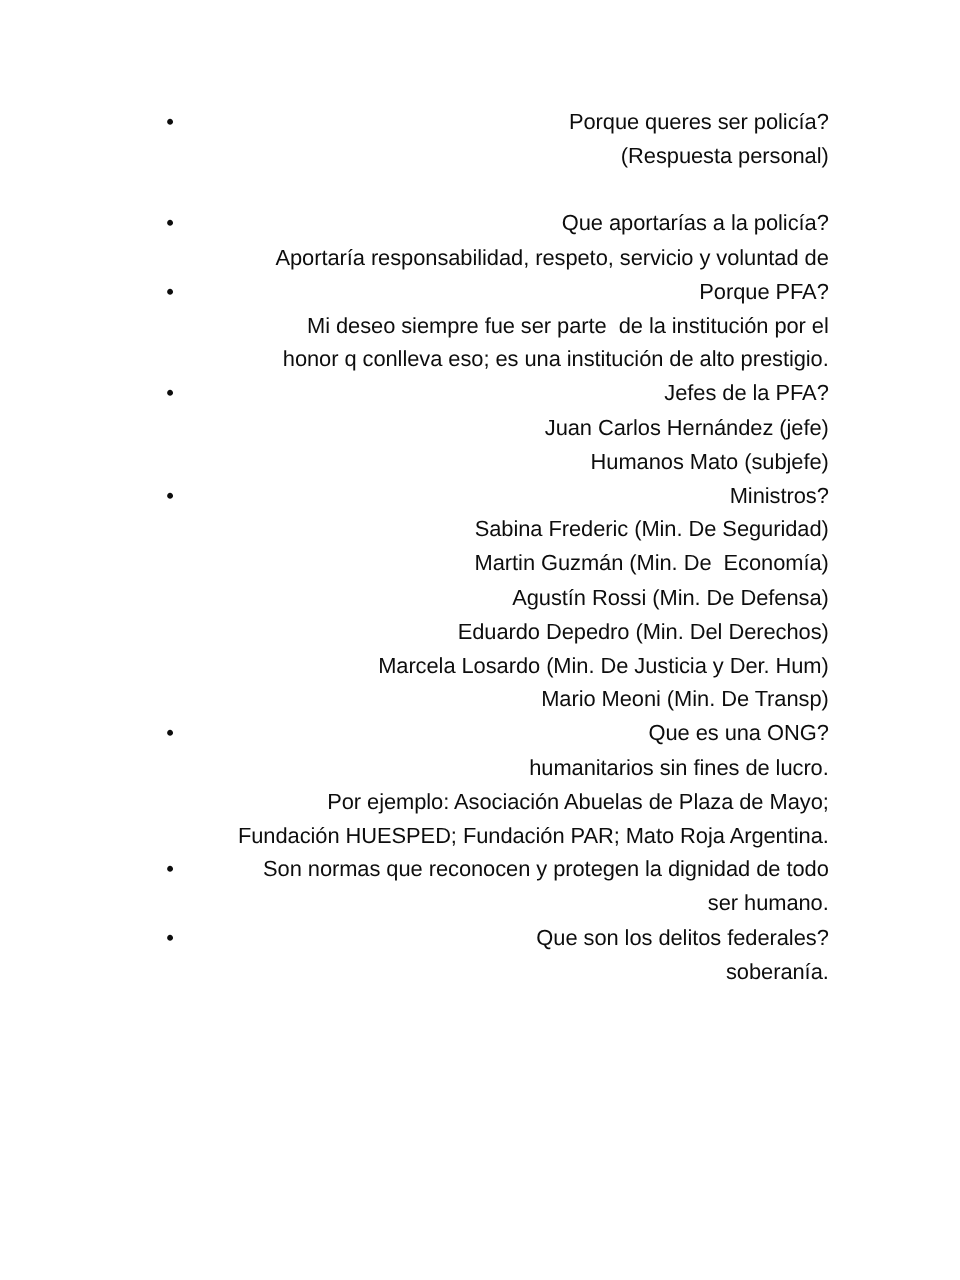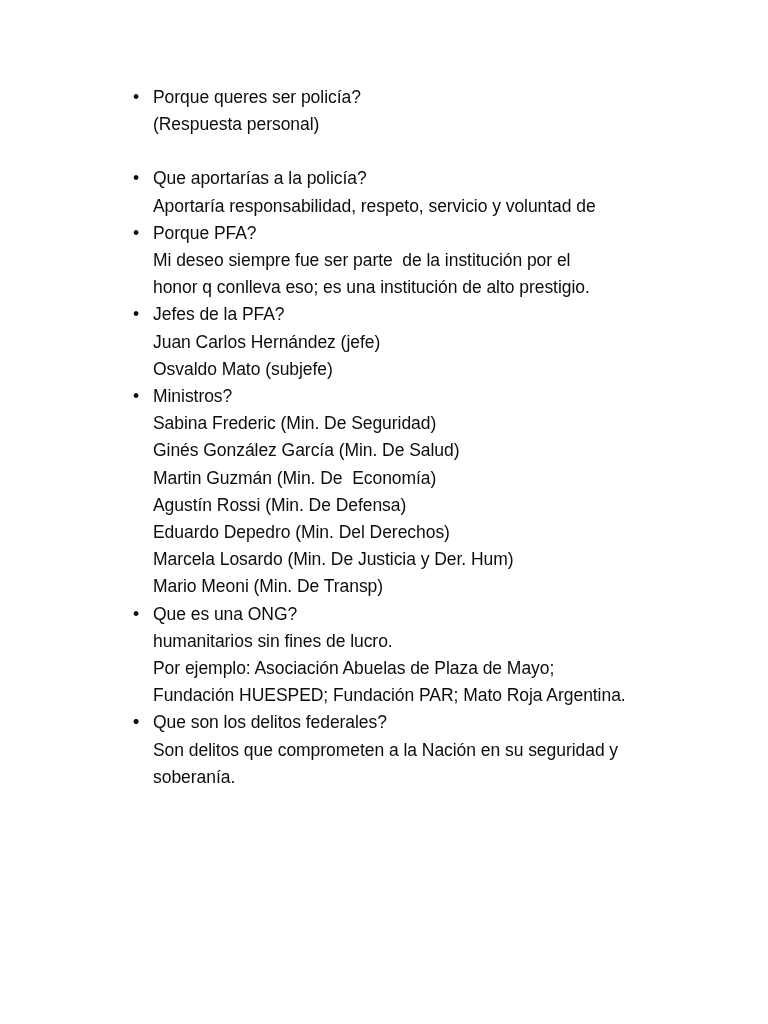--- a/index.html
+++ b/index.html
@@ -37,20 +37,21 @@
     width: 14px;
     line-height: 27.2px;
     font-size: 17.5px;
     text-align: left;
   }
   .line {
     line-height: 27.2px;
     font-size: 17.5px;
     letter-spacing: -0.05px;
     white-space: pre-wrap;
+    text-align: right;
   }
   .line.question {
     font-size: 17.5px;
   }
 </style>
 </head>
 <body>
 
 <div class="page">
   <div class="doc-body">
@@ -67,43 +68,43 @@
       <div class="bullet-group">
         <span class="bullet-marker">•</span>
         <div class="line question">Porque PFA?</div>
         <div class="line">Mi deseo siempre fue ser parte  de la institución por el</div>
         <div class="line">honor q conlleva eso; es una institución de alto prestigio.</div>
       </div>
       <div class="bullet-group">
         <span class="bullet-marker">•</span>
         <div class="line question">Jefes de la PFA?</div>
         <div class="line">Juan Carlos Hernández (jefe)</div>
-        <div class="line">Osvaldo Mato (subjefe)</div>
+        <div class="line">Humanos Mato (subjefe)</div>
       </div>
       <div class="bullet-group">
         <span class="bullet-marker">•</span>
         <div class="line question">Ministros?</div>
         <div class="line">Sabina Frederic (Min. De Seguridad)</div>
-        <div class="line">Ginés González García (Min. De Salud)</div>
         <div class="line">Martin Guzmán (Min. De  Economía)</div>
         <div class="line">Agustín Rossi (Min. De Defensa)</div>
         <div class="line">Eduardo Depedro (Min. Del Derechos)</div>
         <div class="line">Marcela Losardo (Min. De Justicia y Der. Hum)</div>
         <div class="line">Mario Meoni (Min. De Transp)</div>
       </div>
       <div class="bullet-group">
         <span class="bullet-marker">•</span>
         <div class="line question">Que es una ONG?</div>
         <div class="line">humanitarios sin fines de lucro.</div>
         <div class="line">Por ejemplo: Asociación Abuelas de Plaza de Mayo;</div>
         <div class="line">Fundación HUESPED; Fundación PAR; Mato Roja Argentina.</div>
       </div>
       <div class="bullet-group">
         <span class="bullet-marker">•</span>
+        <div class="line">Son normas que reconocen y protegen la dignidad de todo</div>
+        <div class="line">ser humano.</div>
       </div>
       <div class="bullet-group">
         <span class="bullet-marker">•</span>
         <div class="line question">Que son los delitos federales?</div>
-        <div class="line">Son delitos que comprometen a la Nación en su seguridad y</div>
         <div class="line">soberanía.</div>
       </div>
     </div>
 </div>
 
 </body></html>

